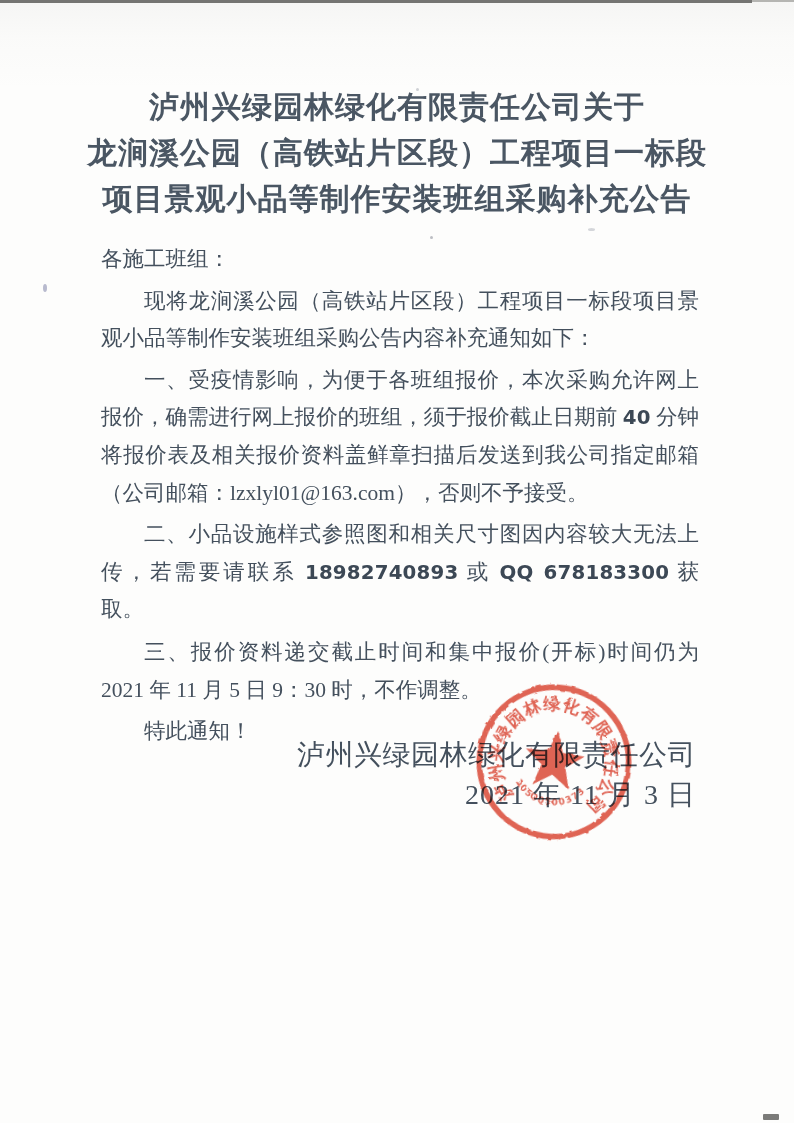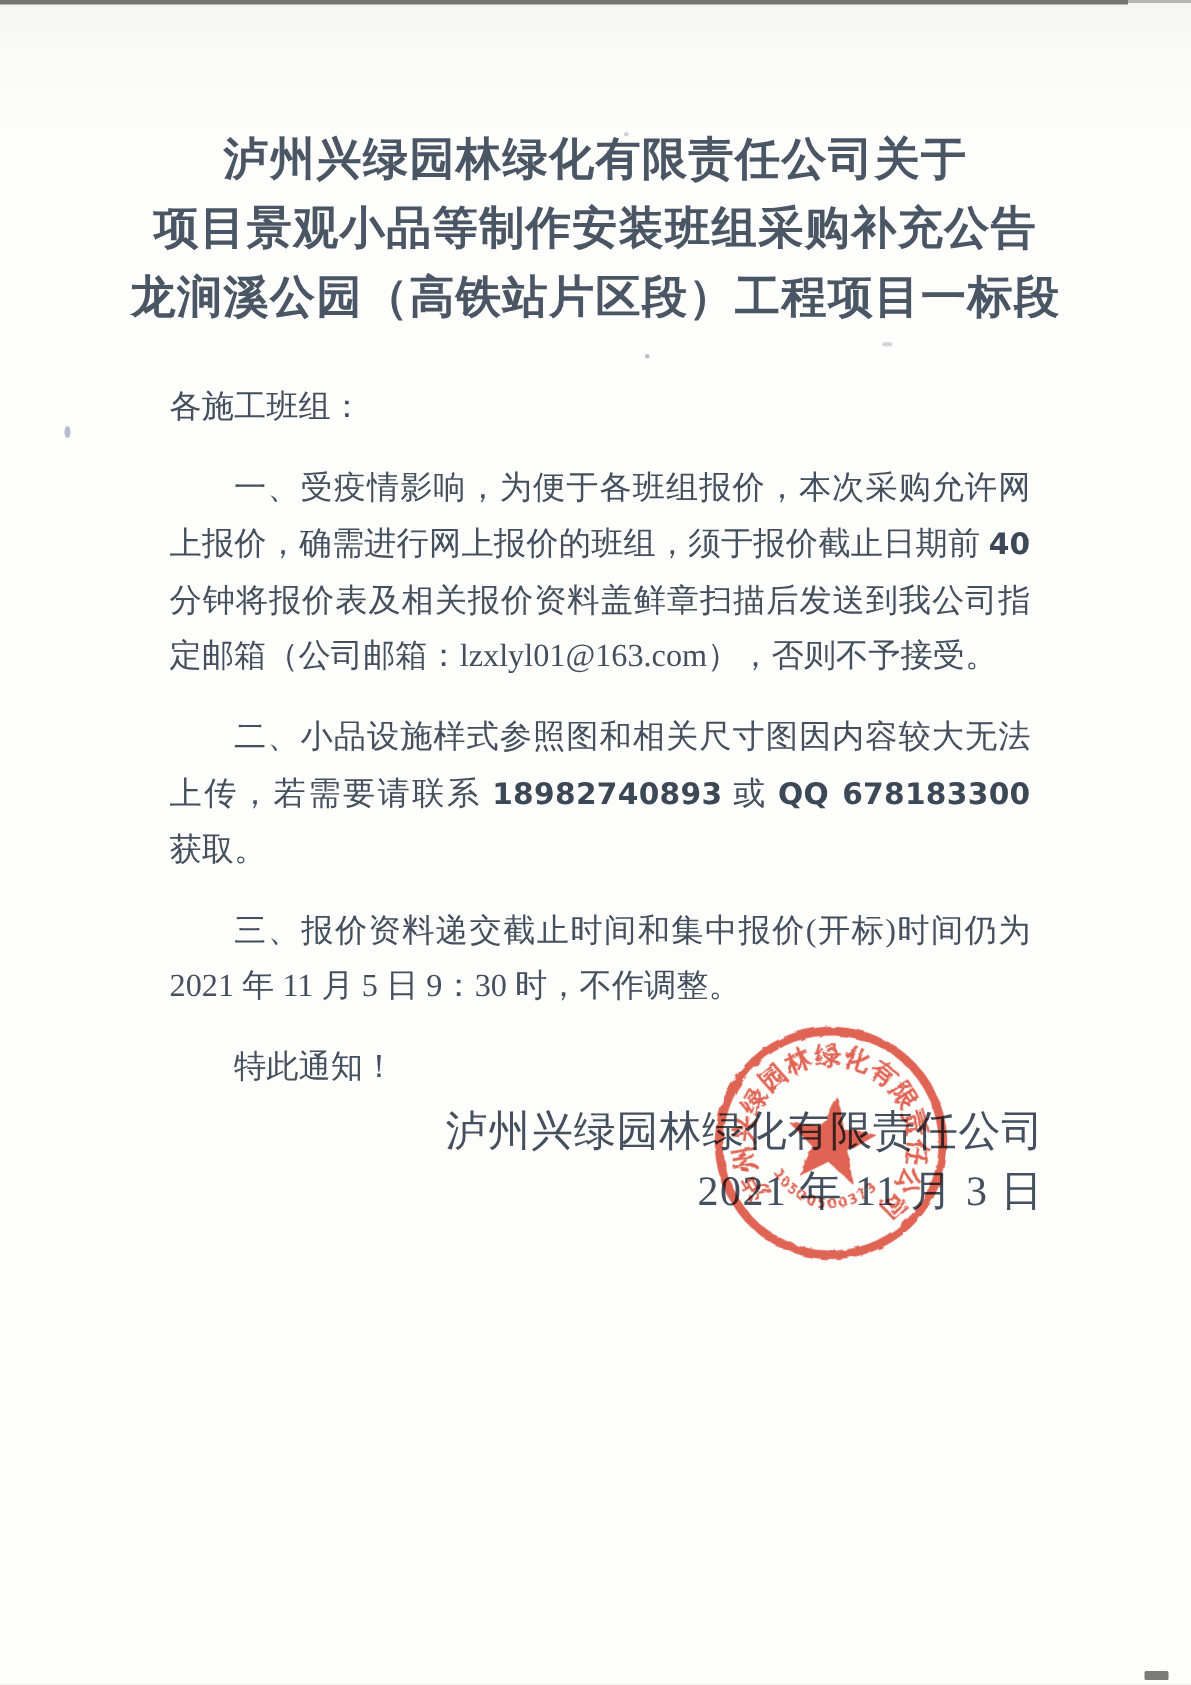--- a/index.html
+++ b/index.html
@@ -29,21 +29,21 @@
     font-size:30px;line-height:46px;font-weight:700;
     color:#4a5663;letter-spacing:1px;
   }
   .title .tline{display:block;}
 
   .doc-body{
     position:absolute;left:97px;top:237px;width:606px;
     font-size:21.5px;line-height:37.6px;
     text-align:justify;
   }
-  .doc-body p{margin:16px;}
+  .doc-body p{margin:4px;}
   .doc-body p.indent{text-indent:2em;}
   .doc-body p.item3{margin-top:5px;}
   .doc-body p.closing{margin-top:4px;}
   .seg-t{}
   .seg-n{
     font-family:"DejaVu Sans","Liberation Sans",sans-serif;
     font-weight:600;font-size:.92em;color:#3c4855;
     letter-spacing:.2px;
   }
 
@@ -69,26 +69,27 @@
   <div class="edge-top-a"></div>
   <div class="edge-top-b"></div>
   <div class="corner-mark"></div>
   <div class="speck s1"></div>
   <div class="speck s2"></div>
   <div class="speck s3"></div>
   <div class="speck s4"></div>
 
   <h1 class="title">
     <span class="tline">泸州兴绿园林绿化有限责任公司关于</span>
+    <span class="tline">龙涧溪公园（高铁站片区段）工程项目一标段</span>
     <span class="tline">项目景观小品等制作安装班组采购补充公告</span>
-    <span class="tline">龙涧溪公园（高铁站片区段）工程项目一标段</span>
   </h1>
 
   <div class="doc-body">
     <p>各施工班组：</p>
+    <p class="indent">现将龙涧溪公园（高铁站片区段）工程项目一标段项目景观小品等制作安装班组采购公告内容补充通知如下：</p>
     <p class="indent"><span class="seg-t">一、受疫情影响，为便于各班组报价，本次采购允许网上报价，确需进行网上报价的班组，须于报价截止日期前 </span><span class="seg-n">40</span><span class="seg-t"> 分钟将报价表及相关报价资料盖鲜章扫描后发送到我公司指定邮箱（公司邮箱：lzxlyl01@163.com），否则不予接受。</span></p>
     <p class="indent"><span class="seg-t">二、小品设施样式参照图和相关尺寸图因内容较大无法上传，若需要请联系 </span><span class="seg-n">18982740893</span><span class="seg-t"> 或 </span><span class="seg-n">QQ 678183300</span><span class="seg-t"> 获取。</span></p>
     <p class="indent item3"><span class="seg-t">三、报价资料递交截止时间和集中报价(开标)时间仍为 2021 年 11 月 5 日 9：30 时，不作调整。</span></p>
     <p class="indent closing">特此通知！</p>
   </div>
 
   <div class="signature">
     <div class="company">泸州兴绿园林绿化有限责任公司</div>
     <div class="date">2021 年 11 月 3 日</div>
   </div>

